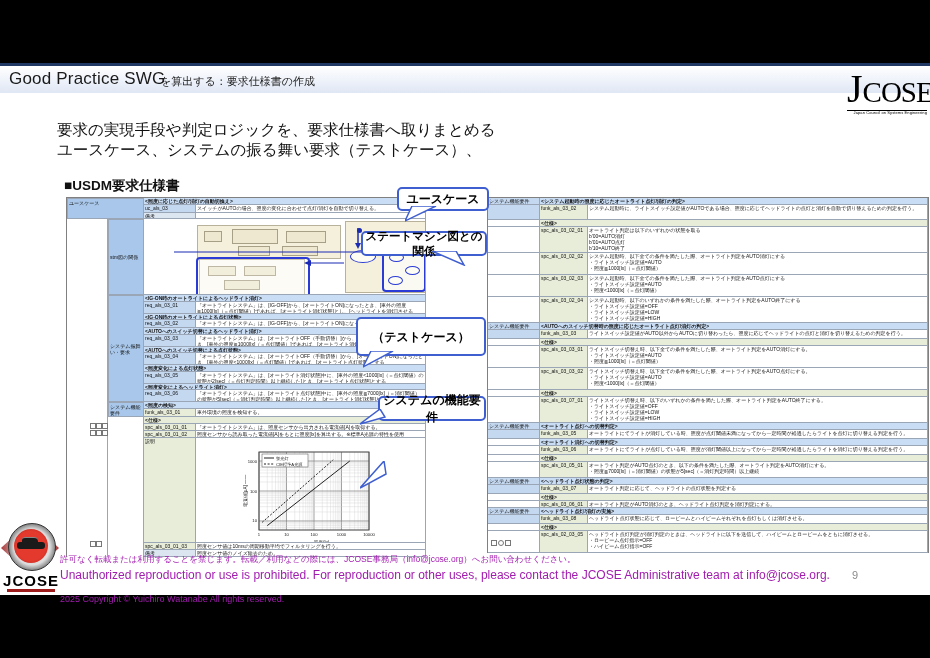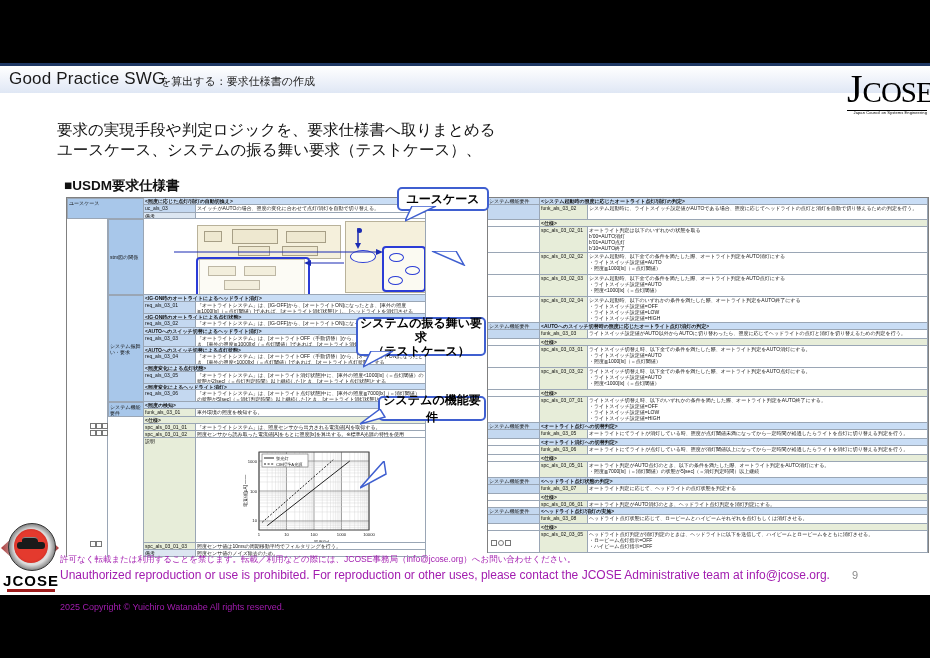--- a/index.html
+++ b/index.html
@@ -66,21 +66,21 @@
   .tail{position:absolute;z-index:6;}
 
   
   .mark{position:absolute;width:4px;height:4px;border:1px solid #777;background:#fdfdfd;}
   .mark.round{border-radius:50%;}
 
   
   #footer{position:absolute;left:60px;top:491px;width:810px;text-align:left;color:#a21caf;}
   #footer .jp{font-size:8.5px;}
   #footer .en{font-size:12px;margin-top:2px;}
-  #footer .cp{font-size:9px;margin-top:20px;}
+  #footer .cp{font-size:9px;margin-top:12px;}
   #page-num{position:absolute;left:852px;top:506px;font-size:11px;color:#8a8a8a;}
 
   
   #auto-logo{position:absolute;left:3px;top:459px;width:56px;text-align:center;z-index:7;}
   #auto-logo .diamond{position:absolute;left:-2px;top:18px;width:58px;height:16px;
       background:linear-gradient(90deg,#b03a3a,#c9c9c9 30%,#9a9a9a 70%,#b03a3a);
       clip-path:polygon(0 50%,15% 0,85% 0,100% 50%,85% 100%,15% 100%);}
   #auto-logo .ring{position:absolute;left:5px;top:1px;width:46px;height:46px;border-radius:50%;
       background:radial-gradient(#ddd 55%,#8c8c8c 70%,#555 100%);border:1px solid #333;}
   #auto-logo .red{position:absolute;left:11px;top:7px;width:34px;height:34px;border-radius:50%;
@@ -481,26 +481,28 @@
         </div>
     </div>
 
     <div class="callout" style="left:397px;top:124px;width:88px;height:20px;">
         <span>ユースケース</span>
       </div>
     <svg class="tail" style="left:405px;top:143px;" width="36" height="16">
         <polygon points="0,15 7,0 31,0" fill="#fff" stroke="#3f5fd0" stroke-width="1.5"></polygon>
       </svg>
 
+    <div class="callout" style="left:361px;top:168px;width:122px;height:21px;font-size:11.5px;">
+        <span>ステートマシン図との関係</span>
+      </div>
     <svg class="tail" style="left:430px;top:188px;" width="36" height="15">
         <polygon points="2,0 26,0 34,14" fill="#fff" stroke="#3f5fd0" stroke-width="1.5"></polygon>
       </svg>
 
     <div class="callout" style="left:356px;top:254px;width:126px;height:35px;flex-direction:column;line-height:14px;">
-      <span>システムの振る舞い要求</span>
       <span>（テストケース）</span>
     </div>
     <svg class="tail" style="left:363px;top:288px;" width="34" height="17">
         <polygon points="0,16 8,0 30,0" fill="#fff" stroke="#3f5fd0" stroke-width="1.5"></polygon>
       </svg>
 
     <div class="callout" style="left:378px;top:333px;width:104px;height:21px;">
         <span>システムの機能要件</span>
       </div>
     <svg class="tail" style="left:360px;top:346px;" width="26" height="16">

